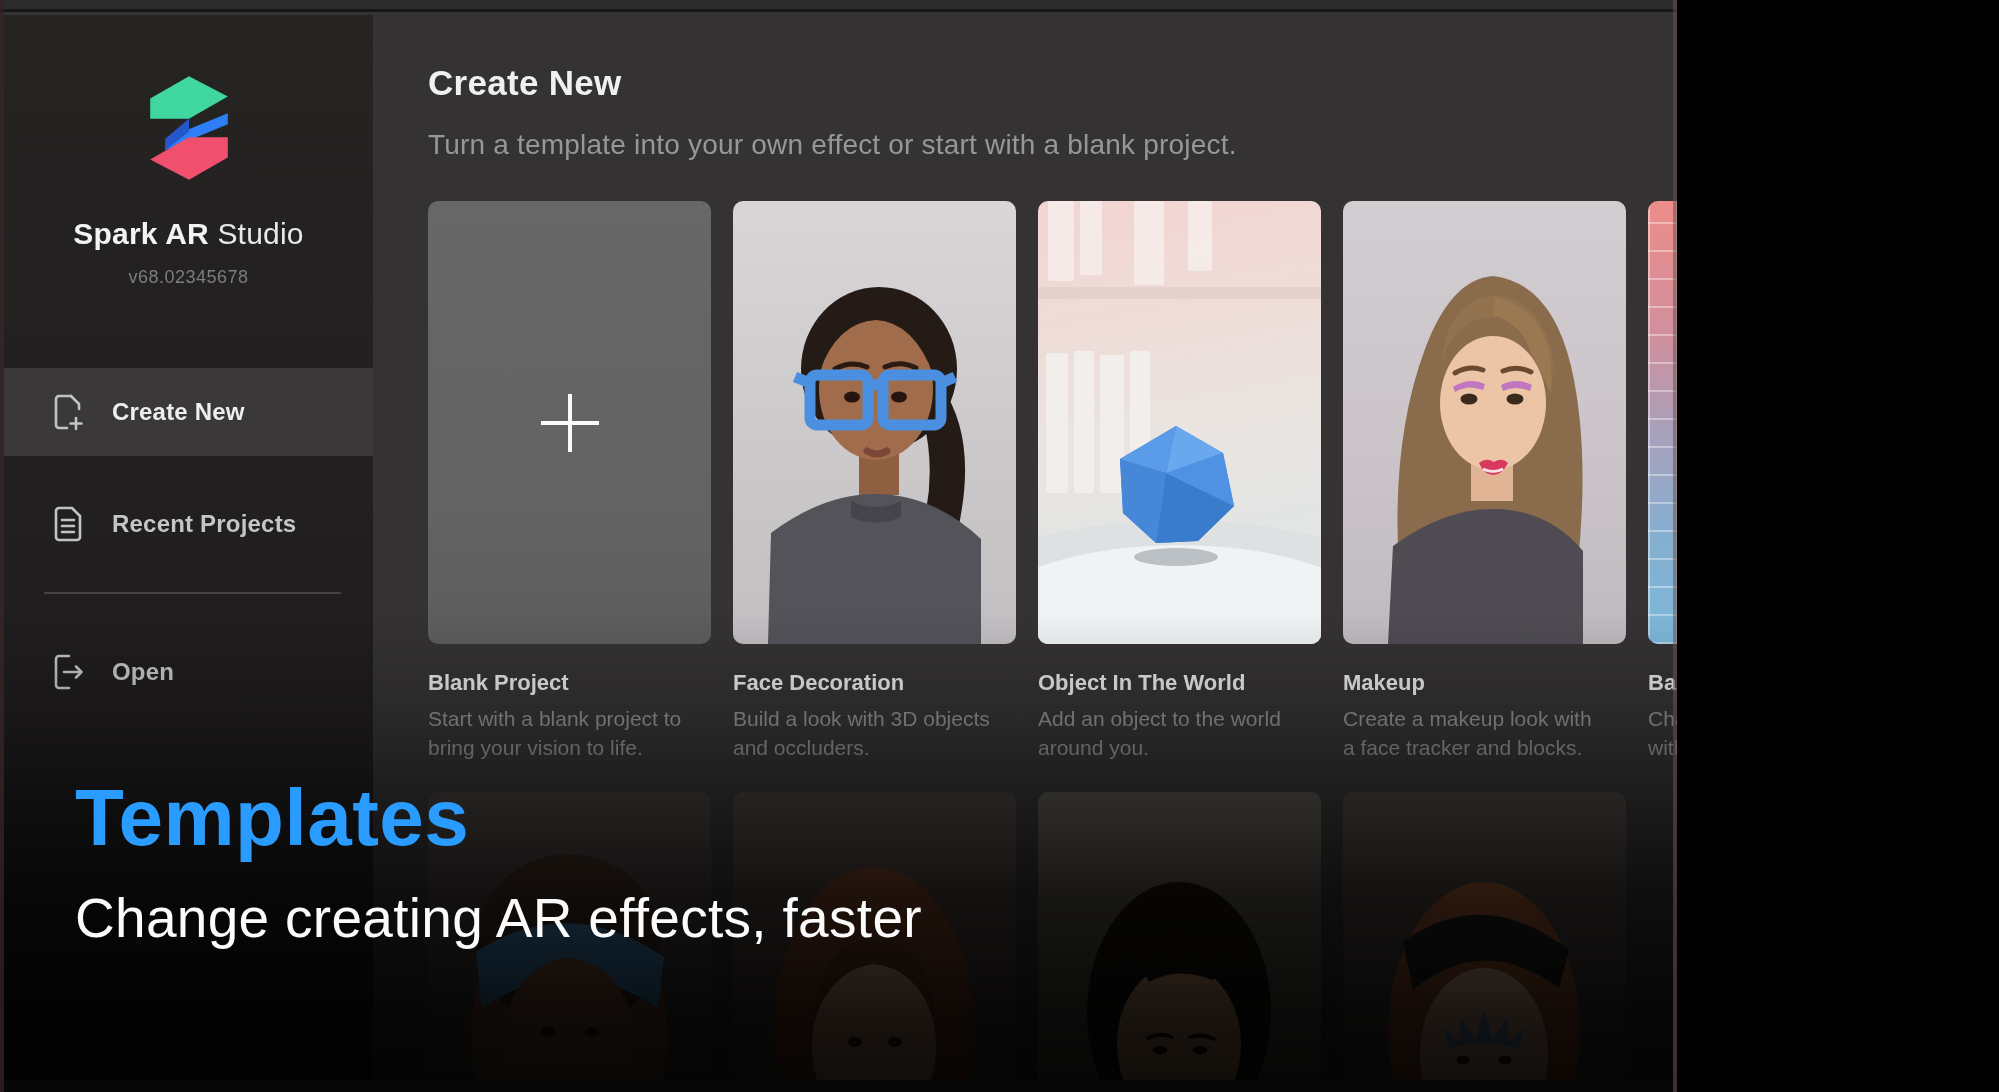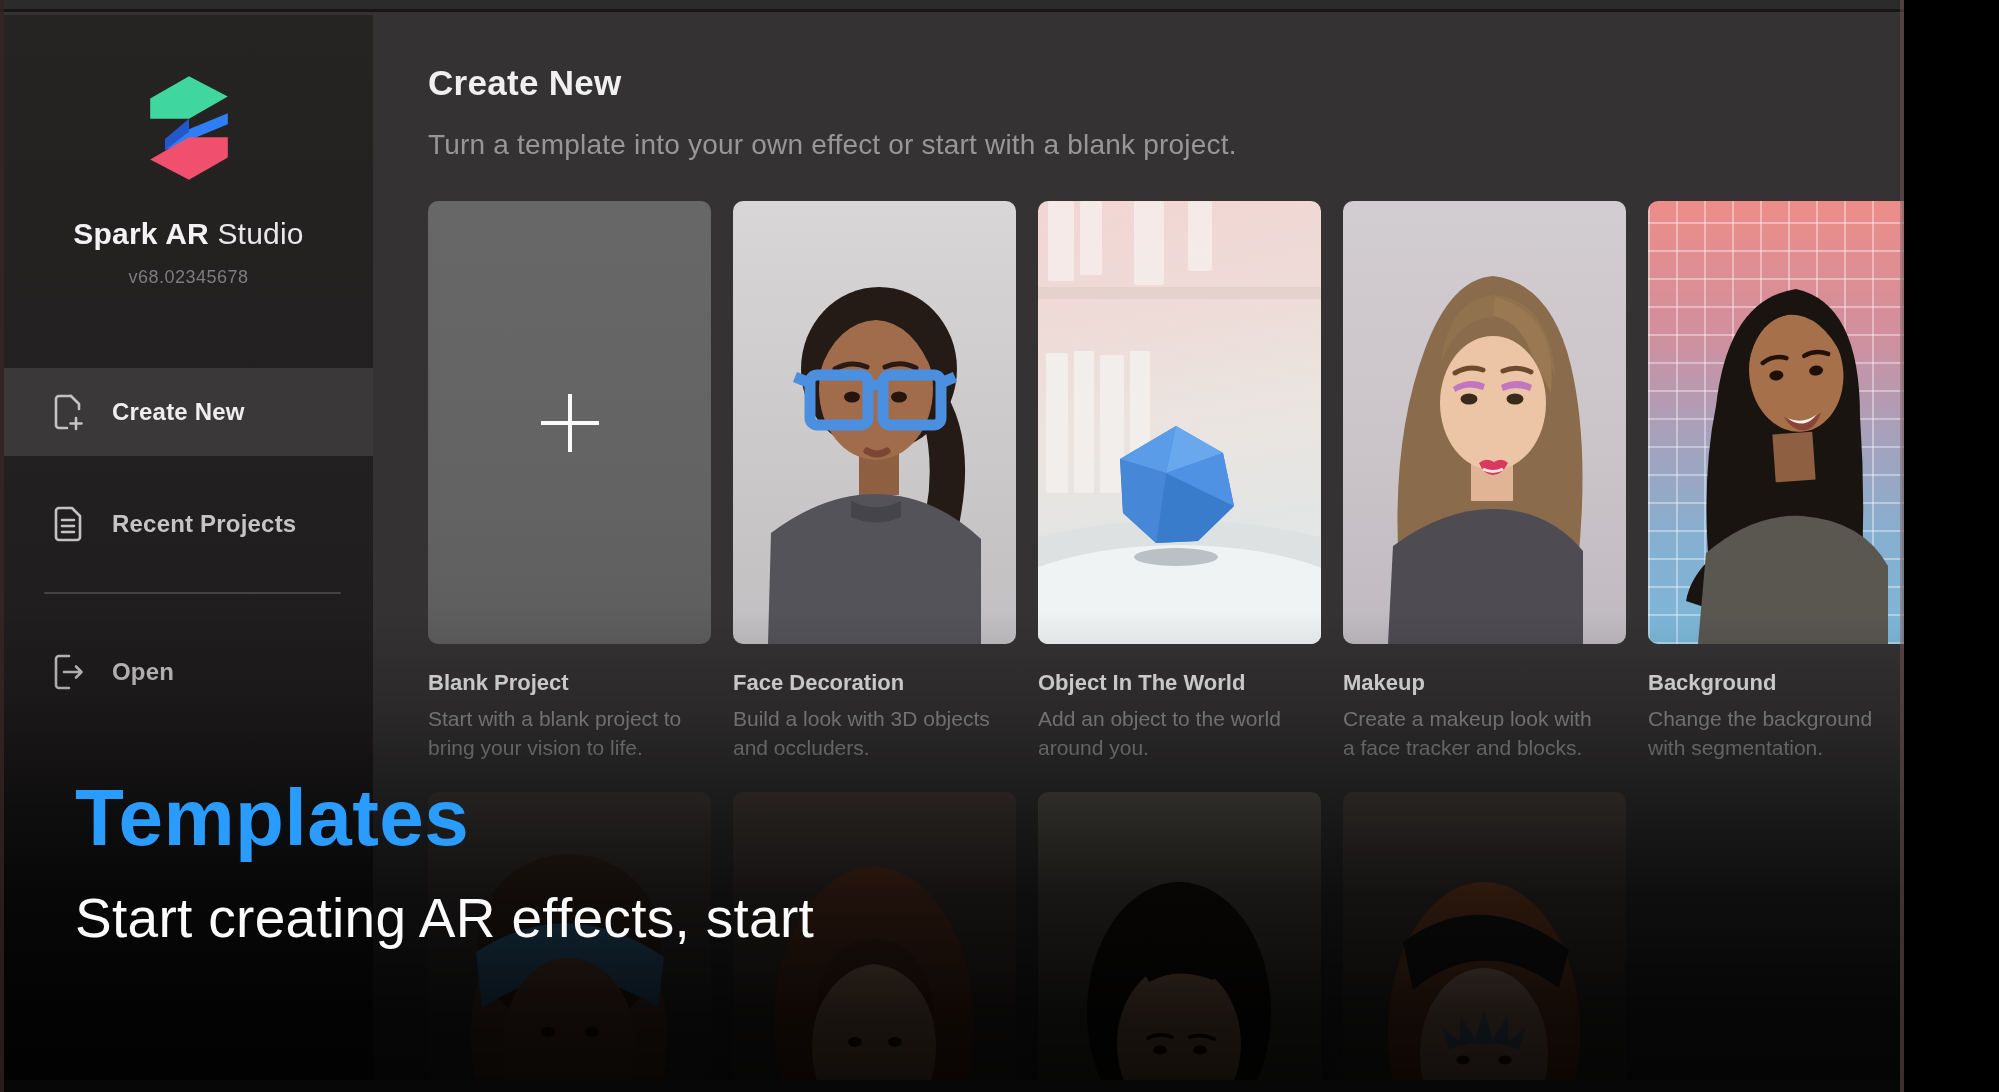--- a/index.html
+++ b/index.html
@@ -1,17 +1,17 @@
 <!DOCTYPE html>
 <html><head>
 <meta charset="utf-8">
 <style>
   * { margin:0; padding:0; box-sizing:border-box; }
   body { background:#000; font-family:"Liberation Sans", sans-serif; }
-  .stage { position:relative; width:1904px; height:1092px; overflow:hidden; background:#343233; }
+  .stage { position:relative; width:1677px; height:1092px; overflow:hidden; background:#343233; }
 
   
   .topbar   { position:absolute; top:0; left:0; right:0; height:12px; background:#2c2b2b; border-bottom:3px solid #171616; z-index:30; }
   .botbar   { position:absolute; bottom:0; left:0; right:0; height:12px; background:#070707; z-index:30; }
   .edge-l   { position:absolute; top:0; left:0; bottom:0; width:4px; background:#33221f; opacity:.8; z-index:40; }
   .edge-r   { position:absolute; top:0; right:0; bottom:0; width:4px; background:#6e5150; opacity:.55; z-index:40; }
 
   
   .sidebar { position:absolute; top:15px; left:4px; bottom:12px; width:369px;
              background:linear-gradient(180deg,#262323 0%, #221f20 45%, #191717 100%); z-index:5; }
@@ -309,20 +309,20 @@
         </div>
 
       </div>
     </div>
   </div>
 
   <div class="shade"></div>
 
   <div class="hero">
     <div class="hero-title">Templates</div>
-    <div class="hero-sub">Start creating AR effects, start</div>
+    <div class="hero-sub">Change creating AR effects, faster</div>
   </div>
 
   <div class="botbar"></div>
   <div class="edge-l"></div>
   <div class="edge-r"></div>
 
 </div>
 
 </body></html>

